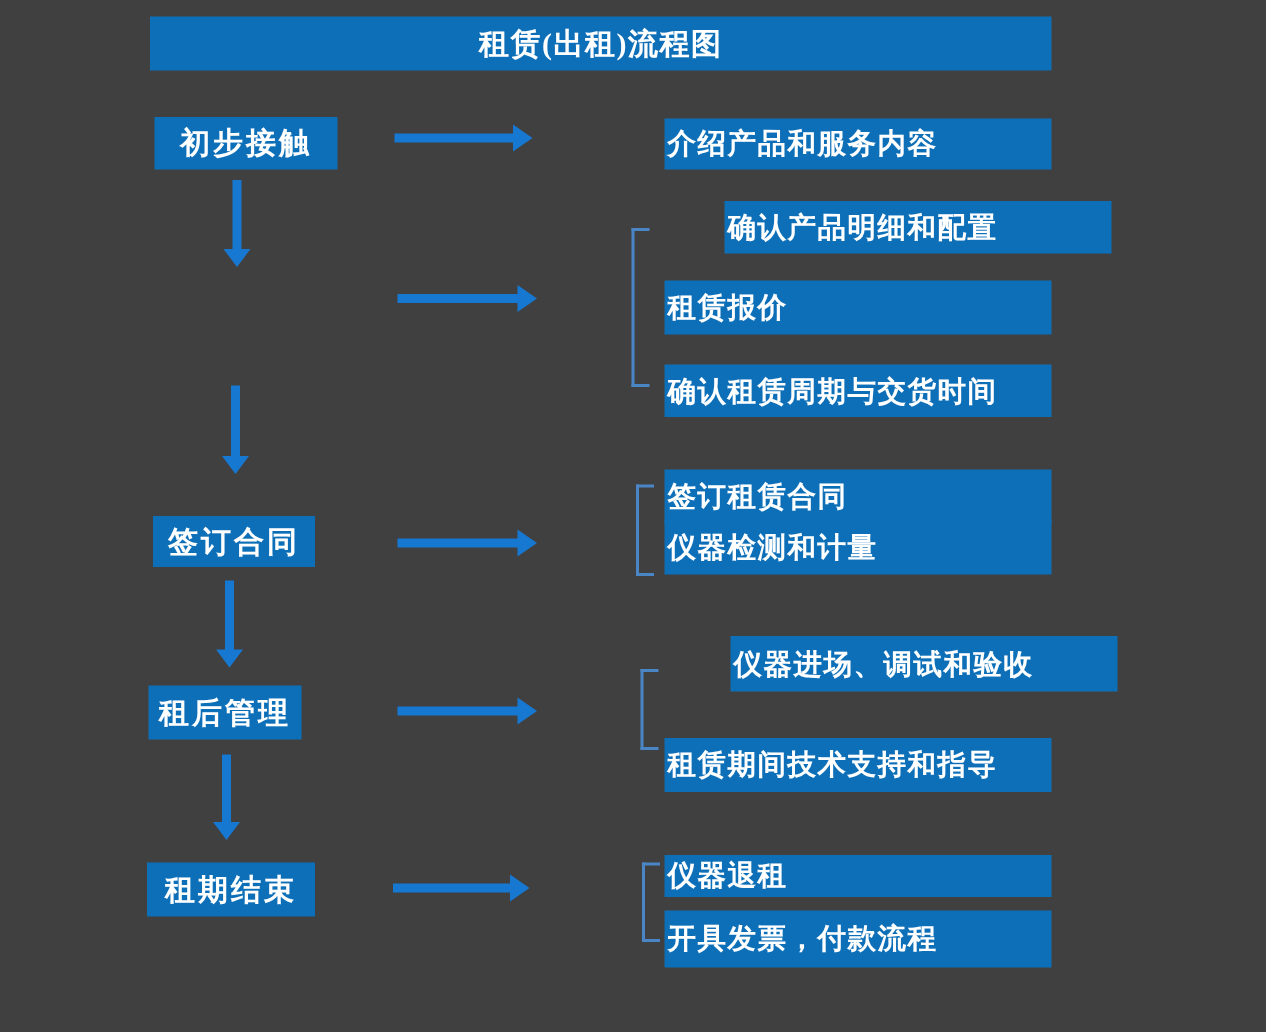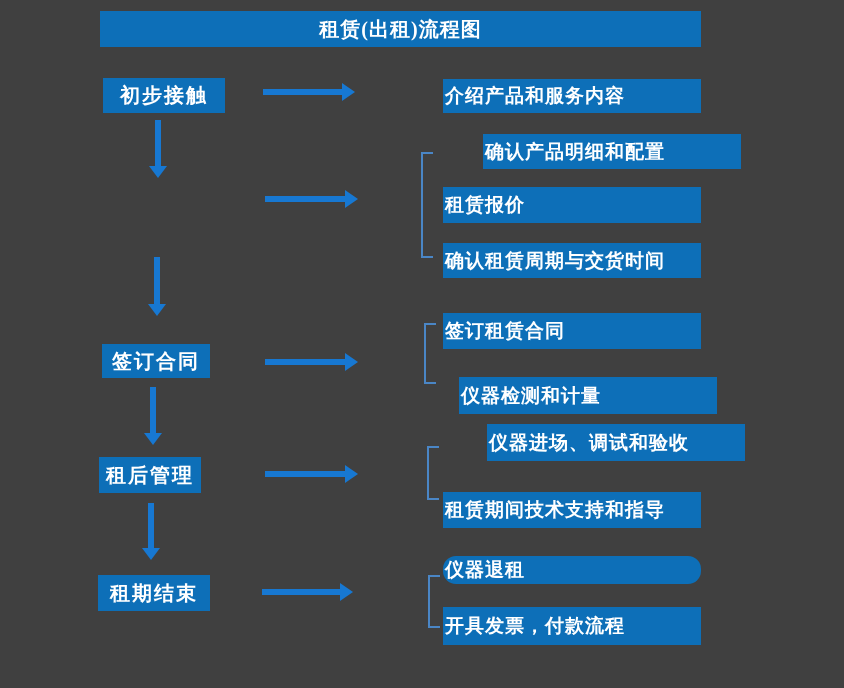--- a/index.html
+++ b/index.html
@@ -98,24 +98,24 @@
   .h-arrow-2 { left: 265px; top: 190px; width: 93px; }
   .h-arrow-3 { left: 265px; top: 353px; width: 93px; }
   .h-arrow-4 { left: 265px; top: 465px; width: 93px; }
   .h-arrow-5 { left: 262px; top: 583px; width: 91px; }
   
   .detail-1-1 { top: 79px;  height: 34px; }
   .detail-2-1 { top: 134px; height: 35px; margin-left: 40px; }
   .detail-2-2 { top: 187px; height: 36px; }
   .detail-2-3 { top: 243px; height: 35px; }
   .detail-3-1 { top: 313px; height: 36px; }
-  .detail-3-2 { top: 377px; height: 37px; margin-left: 16px; }
+  .detail-3-2 { top: 346px; height: 37px; }
   .detail-4-1 { top: 424px; height: 37px; margin-left: 44px; }
   .detail-4-2 { top: 492px; height: 36px; }
-  .detail-5-1 { top: 556px; height: 28px; border-radius: 13px; }
+  .detail-5-1 { top: 570px; height: 28px; }
   .detail-5-2 { top: 607px; height: 38px; }
   
   .bracket-2 { left: 421px; top: 152px; height: 106px; }
   .bracket-3 { left: 424px; top: 323px; height: 61px; }
   .bracket-4 { left: 427px; top: 446px; height: 54px; }
   .bracket-5 { left: 428px; top: 575px; height: 53px; }
 </style>
 </head>
 <body>
 

